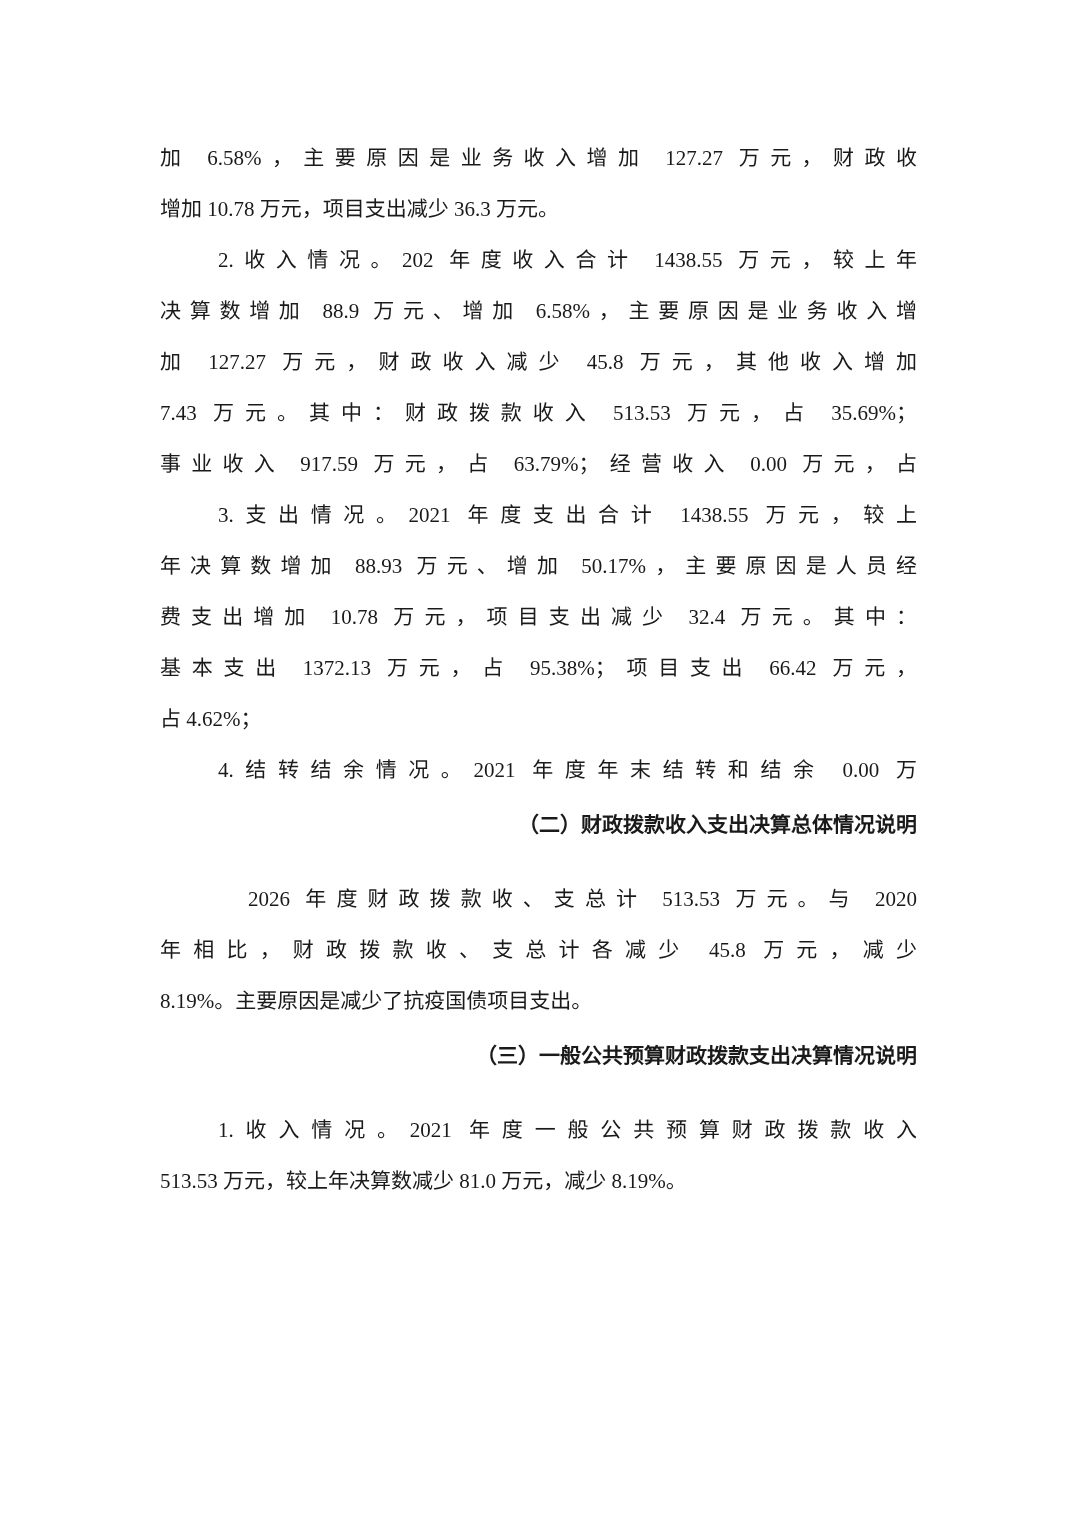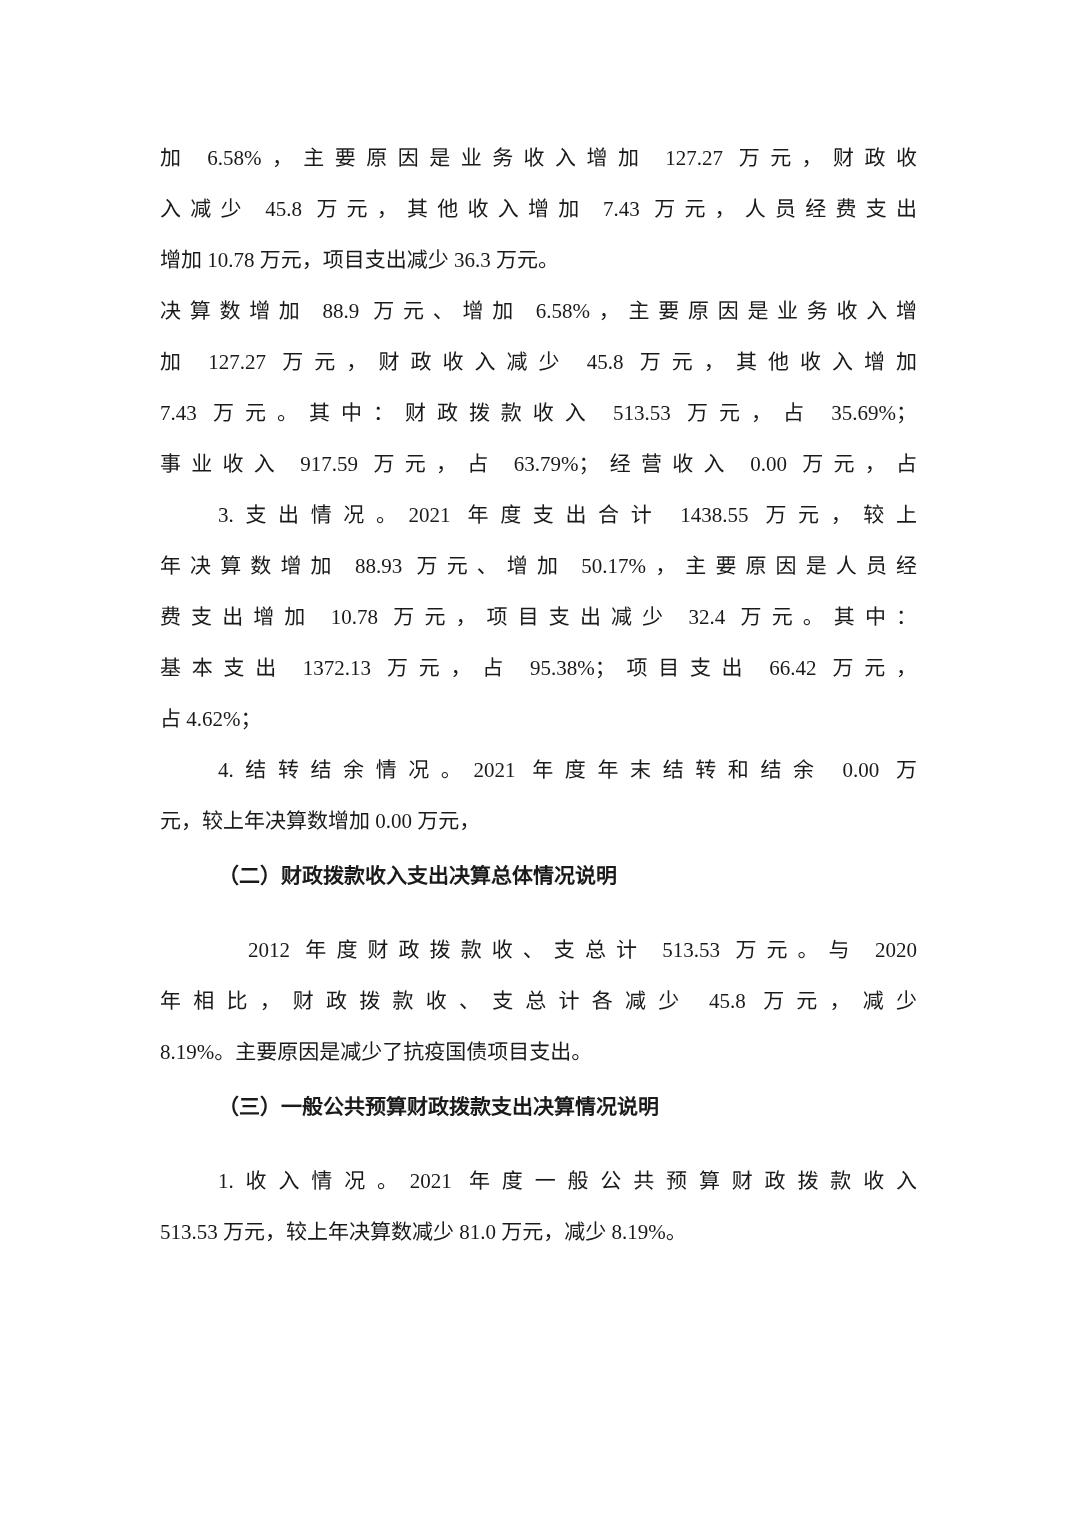--- a/index.html
+++ b/index.html
@@ -29,49 +29,48 @@
   .line {
     font-size: 21px;
     line-height: 51px;
   }
   
   .fill {
     text-align: justify;
     text-align-last: justify;
   }
   
-  .ind2 { text-indent: 58px; }
+  .ind2 { text-indent: 58px; text-align: right; }
   .ind3 { text-indent: 88px; }
   
   .heading {
     font-weight: 700;
     margin-top: 4px;
     margin-bottom: 23px;
   }
 </style>
 </head>
 <body>
 
 <div class="page">
   <div class="content">
     <div class="line fill">加 6.58%，主要原因是业务收入增加 127.27 万元，财政收</div>
-    <div class="line fill">入减少 45.8 万元，其他收入增加 7.43 万元，人员经费支出</div>
     <div class="line">增加 10.78 万元，项目支出减少 36.3 万元。</div>
+    <div class="line ind2 fill">2.收入情况。202 年度收入合计 1438.55 万元，较上年</div>
     <div class="line fill">决算数增加 88.9 万元、增加 6.58%，主要原因是业务收入增</div>
     <div class="line fill">加 127.27 万元，财政收入减少 45.8 万元，其他收入增加</div>
     <div class="line fill">7.43 万元。其中：财政拨款收入 513.53 万元，占 35.69%；</div>
     <div class="line fill">事业收入 917.59 万元，占 63.79%；经营收入 0.00 万元，占</div>
     <div class="line ind2 fill">3.支出情况。2021 年度支出合计 1438.55 万元，较上</div>
     <div class="line fill">年决算数增加 88.93 万元、增加 50.17%，主要原因是人员经</div>
     <div class="line fill">费支出增加 10.78 万元，项目支出减少 32.4 万元。其中：</div>
     <div class="line fill">基本支出 1372.13 万元，占 95.38%；项目支出 66.42 万元，</div>
     <div class="line">占 4.62%；</div>
     <div class="line ind2 fill">4.结转结余情况。2021 年度年末结转和结余 0.00 万</div>
-    <div class="line">元，较上年决算数增加 0.00 万元，</div>
     <div class="line ind2 heading">（二）财政拨款收入支出决算总体情况说明</div>
-    <div class="line ind3 fill">2012 年度财政拨款收、支总计 513.53 万元。与 2020</div>
+    <div class="line ind3 fill">2026 年度财政拨款收、支总计 513.53 万元。与 2020</div>
     <div class="line fill">年相比，财政拨款收、支总计各减少 45.8 万元，减少</div>
     <div class="line">8.19%。主要原因是减少了抗疫国债项目支出。</div>
     <div class="line ind2 heading">（三）一般公共预算财政拨款支出决算情况说明</div>
     <div class="line ind2 fill">1.收入情况。2021 年度一般公共预算财政拨款收入</div>
     <div class="line">513.53 万元，较上年决算数减少 81.0 万元，减少 8.19%。</div>
   </div>
 </div>
 
 </body></html>

